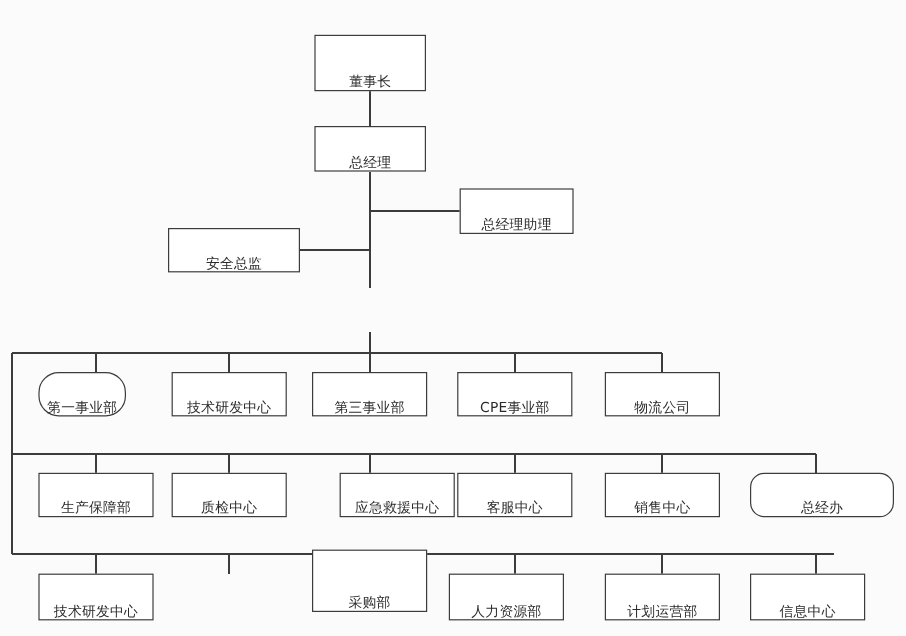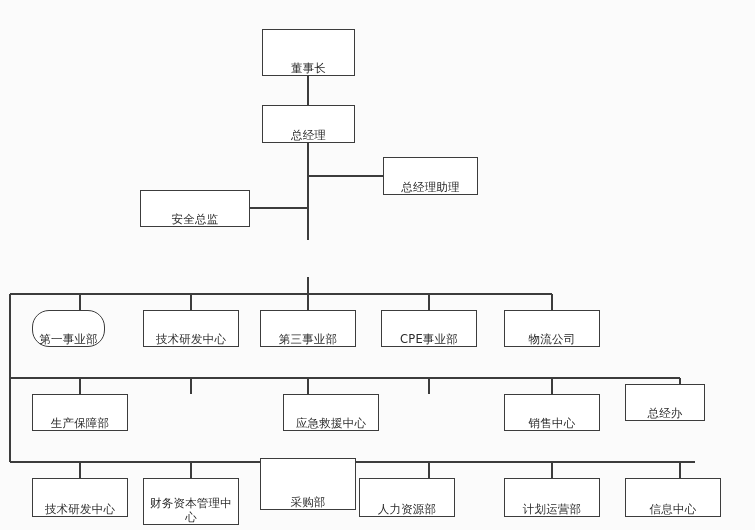--- a/index.html
+++ b/index.html
@@ -124,40 +124,43 @@
   <div class="node-box" style="left:381px; top:310px; width:96px; height:37px;">
     <span class="node-label">CPE事业部</span>
   </div>
   <div class="node-box" style="left:504px; top:310px; width:96px; height:37px;">
     <span class="node-label">物流公司</span>
   </div>
 
   <div class="node-box" style="left:32px; top:394px; width:96px; height:37px;">
     <span class="node-label">生产保障部</span>
   </div>
+  <div class="node-box" style="left:143px; top:394px; width:96px; height:37px;">
+    <span class="node-label">质检中心</span>
+  </div>
   <div class="node-box" style="left:260px; top:394px; width:96px; height:37px;margin-left:23px;">
     <span class="node-label">应急救援中心</span>
+  </div>
+  <div class="node-box" style="left:381px; top:394px; width:96px; height:37px;">
+    <span class="node-label">客服中心</span>
   </div>
   <div class="node-box" style="left:504px; top:394px; width:96px; height:37px;">
     <span class="node-label">销售中心</span>
   </div>
-  <div class="node-box" style="left:625px; top:384px; width:80px; height:37px;">
+  <div class="node-box" style="left:625px; top:394px; width:120px; height:37px;border-radius:12px;">
     <span class="node-label">总经办</span>
   </div>
 
   <div class="node-box" style="left:32px; top:478px; width:96px; height:39px;">
     <span class="node-label">技术研发中心</span>
   </div>
-  <div class="node-box" style="left:143px; top:478px; width:96px; height:47px;">
-    <span class="node-label">财务资本管理中心</span>
-  </div>
   <div class="node-box" style="left:260px; top:458px; width:96px; height:52px;">
     <span class="node-label">采购部</span>
   </div>
-  <div class="node-box" style="left:359px; top:478px; width:96px; height:39px;">
+  <div class="node-box" style="left:374px; top:478px; width:96px; height:39px;">
     <span class="node-label">人力资源部</span>
   </div>
   <div class="node-box" style="left:504px; top:478px; width:96px; height:39px;">
     <span class="node-label">计划运营部</span>
   </div>
   <div class="node-box" style="left:625px; top:478px; width:96px; height:39px;">
     <span class="node-label">信息中心</span>
   </div>
 
 </div>

